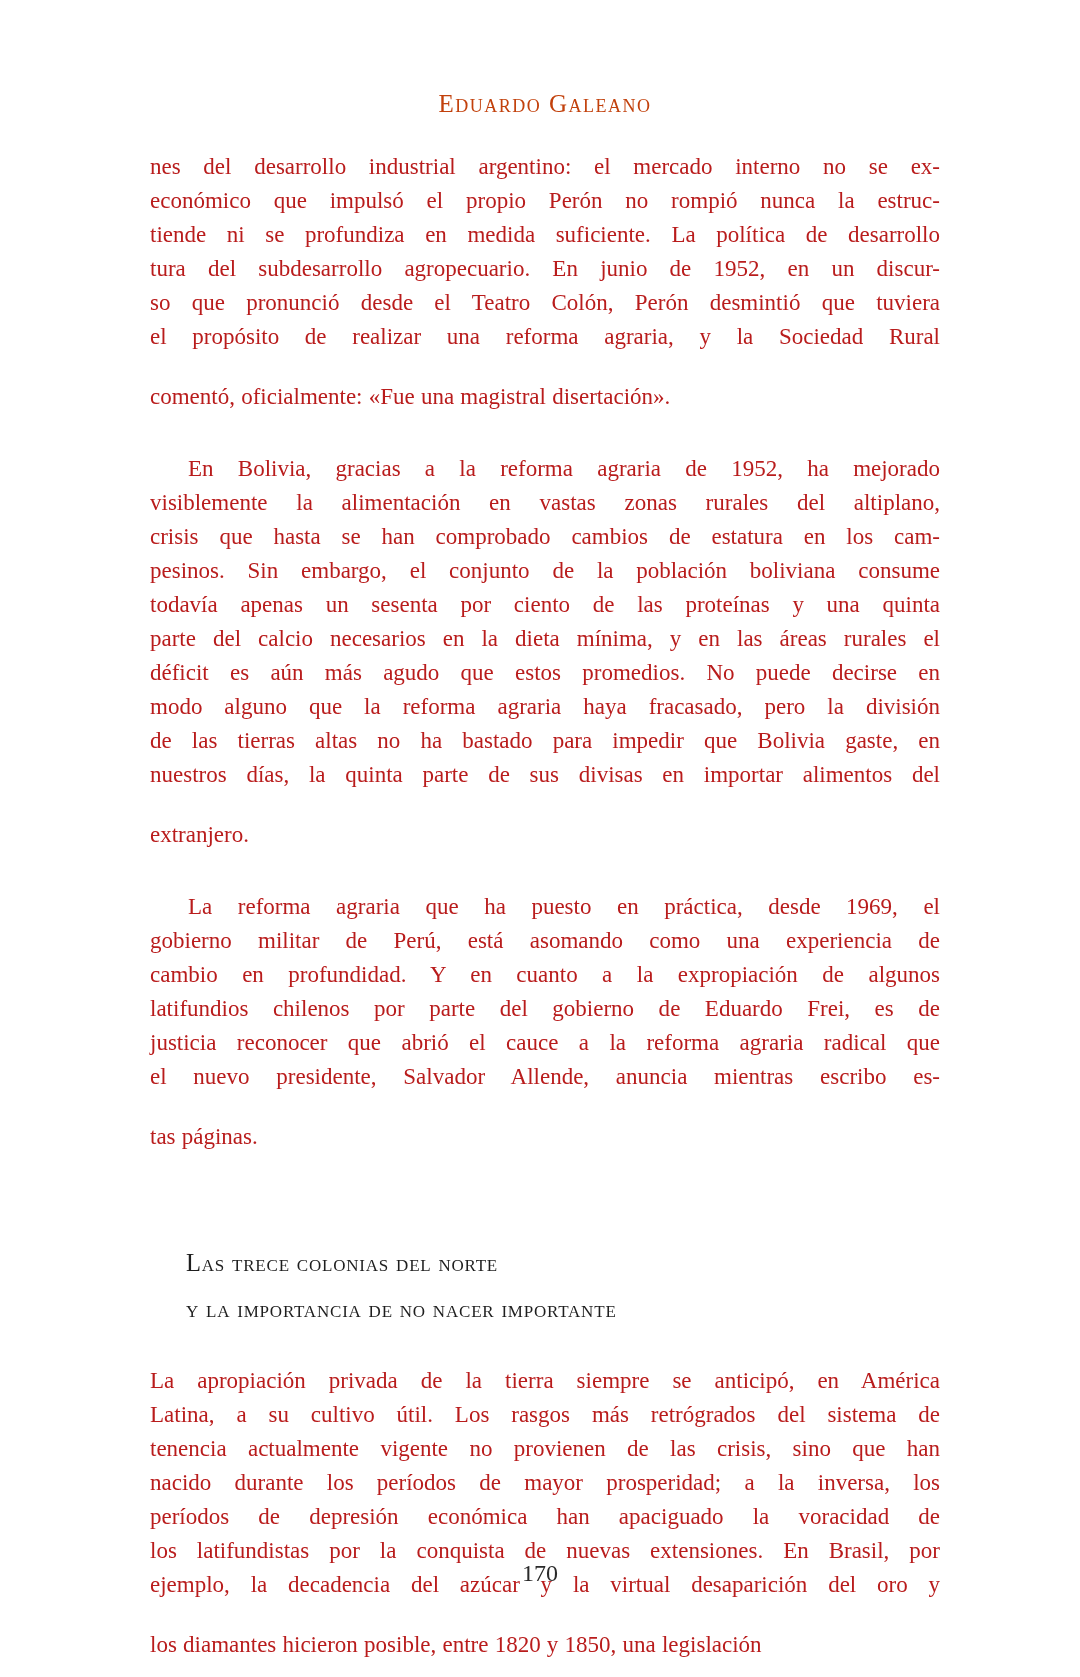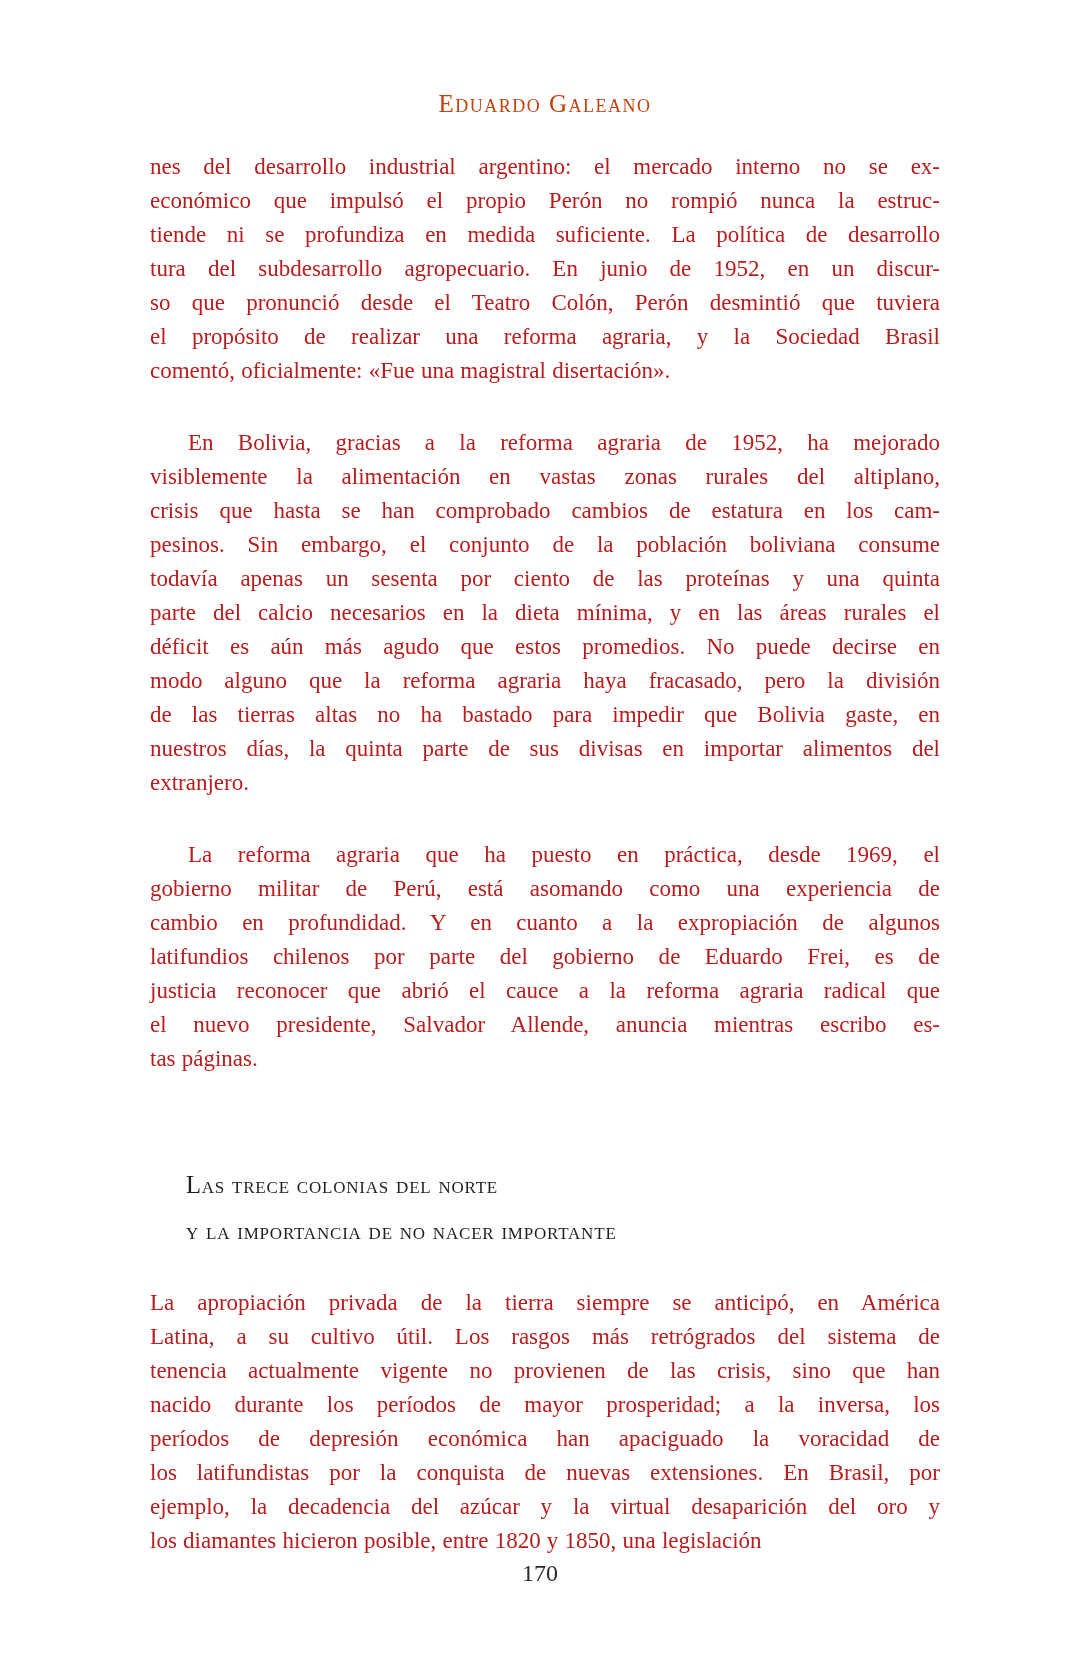--- a/index.html
+++ b/index.html
@@ -36,20 +36,21 @@
   .para .line {
     font-size: 23px;
     line-height: 34px;
     text-align: justify;
     text-align-last: justify;
     word-spacing: 0.02em;
     color: #b91c1c;
   }
   .para .line.last {
     text-align-last: left;
+    margin-top: 26px;
   }
   .para.indent .line:first-child {
     text-indent: 38px;
     margin-top: 38px;
   }
   .section-heading {
     margin-top: 86px;
     margin-bottom: 32px;
     margin-left: 36px;
   }
@@ -77,21 +78,21 @@
 <div class="page">
   <div class="running-header">Eduardo Galeano</div>
 
   <div class="text-block">
       <div class="para">
         <div class="line">nes del desarrollo industrial argentino: el mercado interno no se ex-</div>
         <div class="line">económico que impulsó el propio Perón no rompió nunca la estruc-</div>
         <div class="line">tiende ni se profundiza en medida suficiente. La política de desarrollo</div>
         <div class="line">tura del subdesarrollo agropecuario. En junio de 1952, en un discur-</div>
         <div class="line">so que pronunció desde el Teatro Colón, Perón desmintió que tuviera</div>
-        <div class="line">el propósito de realizar una reforma agraria, y la Sociedad Brasil</div>
+        <div class="line">el propósito de realizar una reforma agraria, y la Sociedad Rural</div>
         <div class="line last">comentó, oficialmente: «Fue una magistral disertación».</div>
       </div>
       <div class="para indent">
         <div class="line">En Bolivia, gracias a la reforma agraria de 1952, ha mejorado</div>
         <div class="line">visiblemente la alimentación en vastas zonas rurales del altiplano,</div>
         <div class="line">crisis que hasta se han comprobado cambios de estatura en los cam-</div>
         <div class="line">pesinos. Sin embargo, el conjunto de la población boliviana consume</div>
         <div class="line">todavía apenas un sesenta por ciento de las proteínas y una quinta</div>
         <div class="line">parte del calcio necesarios en la dieta mínima, y en las áreas rurales el</div>
         <div class="line">déficit es aún más agudo que estos promedios. No puede decirse en</div>

